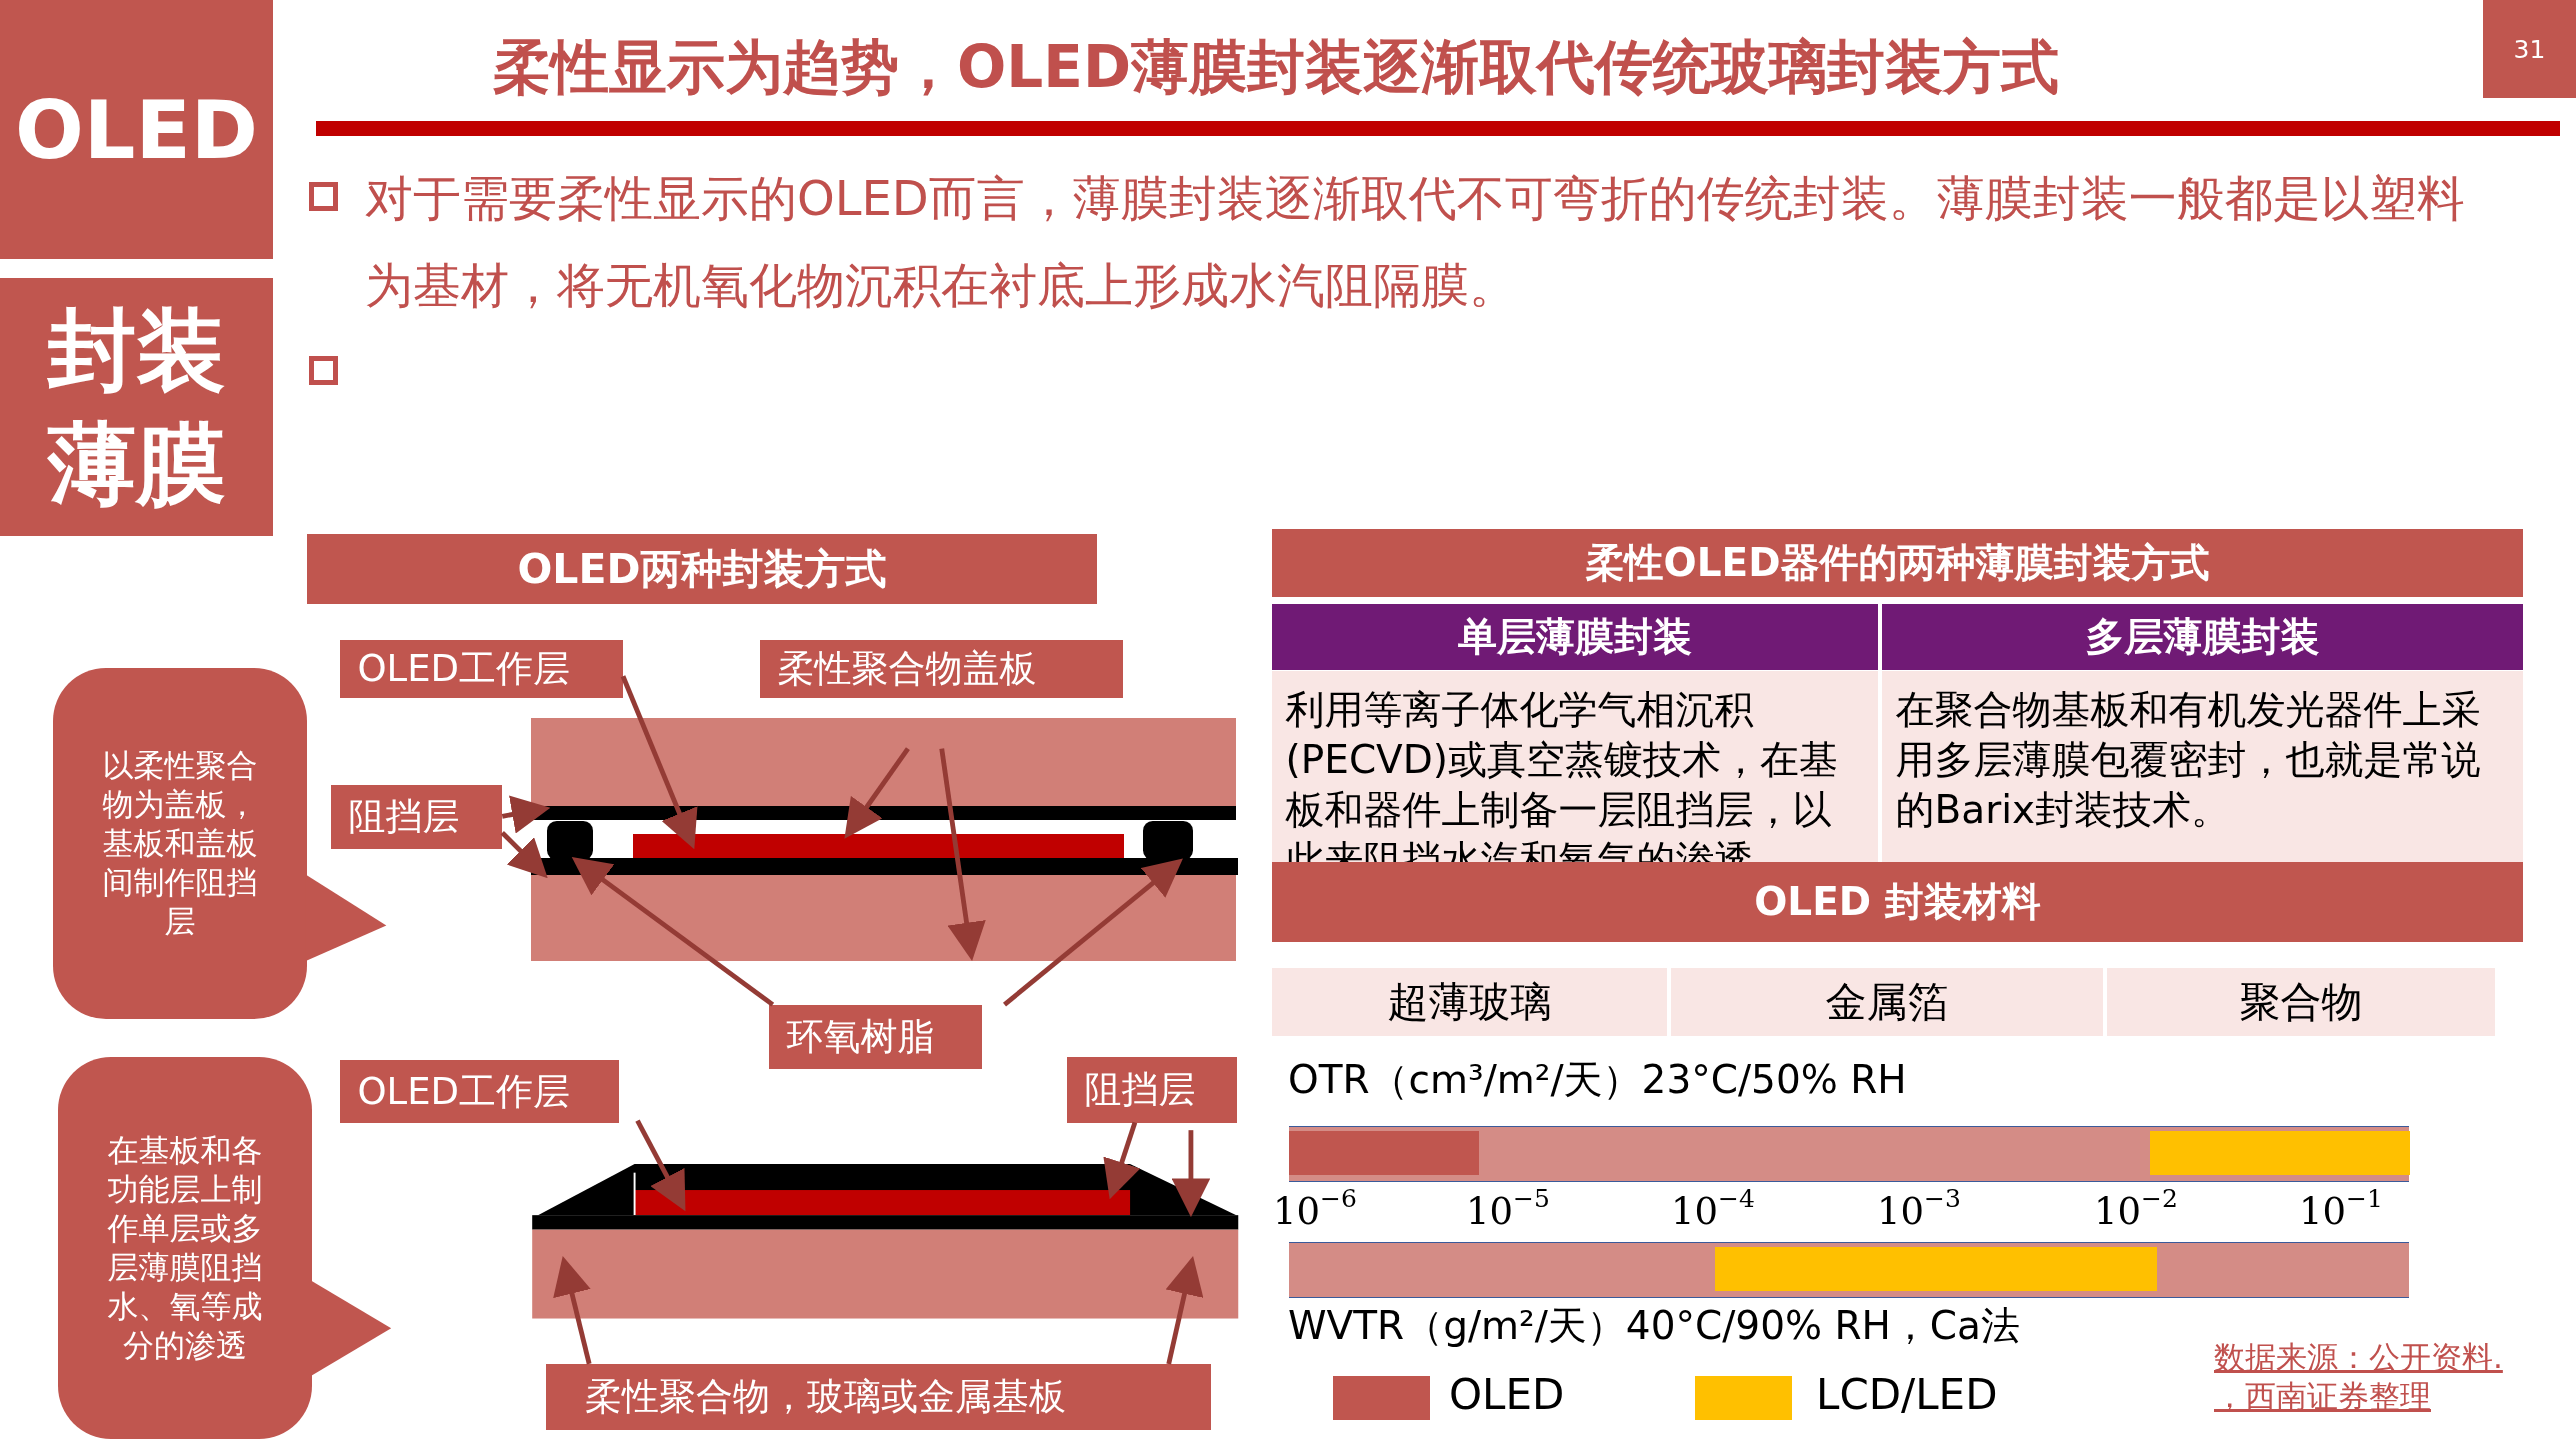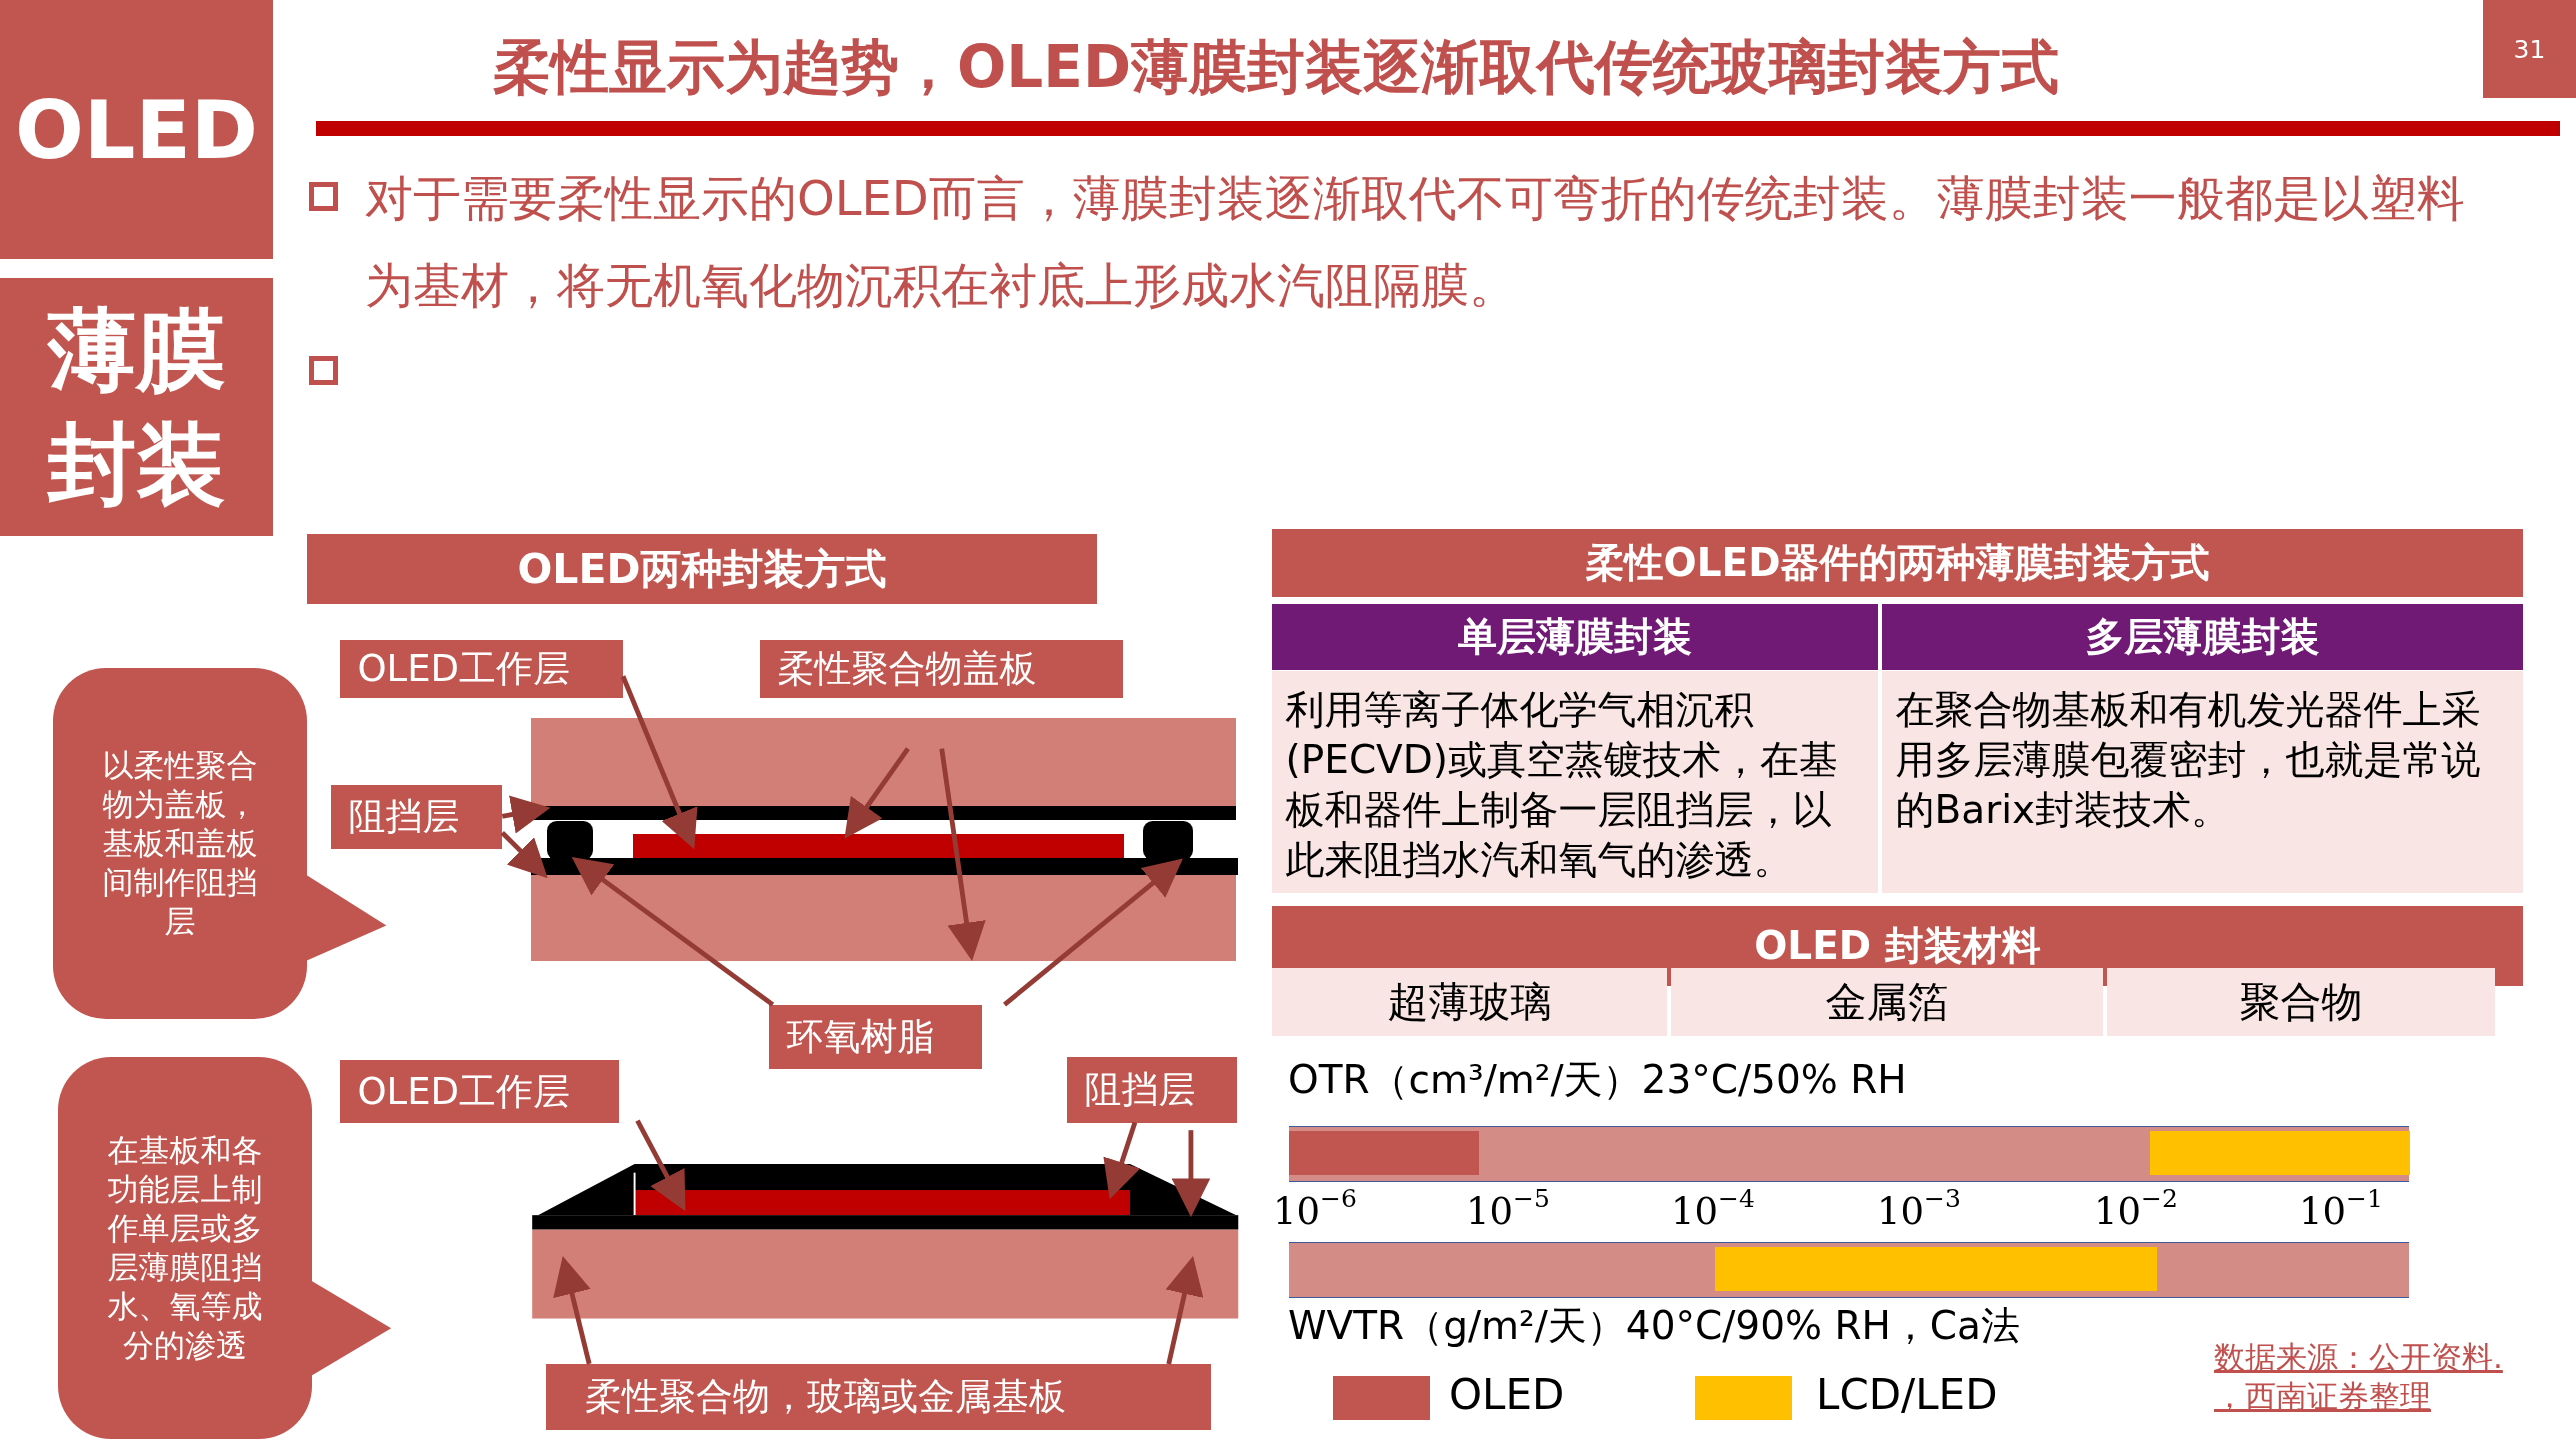--- a/index.html
+++ b/index.html
@@ -47,22 +47,22 @@
   .legend-tx { font-size: 42px; color: #000; }
   .source { font-size: 31px; color: #c0504d; line-height: 39px; text-decoration: underline; }
 </style>
 </head>
 <body>
 
 <div class="abs red white-text center side-oled">
   <span>OLED</span>
 </div>
 <div class="abs red white-text center side-pkg">
+  <span>封装</span>
   <span>薄膜</span>
-  <span>封装</span>
 </div>
 
 <div class="abs center title">柔性显示为趋势，OLED薄膜封装逐渐取代传统玻璃封装方式</div>
 <div class="abs rule"></div>
 <div class="abs red center page-num">31</div>
 
 <div class="abs bullets">
   <div class="bullet">
     <span class="box"></span>
     <span>对于需要柔性显示的OLED而言，薄膜封装逐渐取代不可弯折的传统封装。薄膜封装一般都是以塑料为基材，将无机氧化物沉积在衬底上形成水汽阻隔膜。</span>
@@ -132,21 +132,21 @@
     <line x1="1210" y1="1412" x2="1233" y2="1310"></line>
   </g>
 </svg>
 
 <div class="abs red white-text center tbl-head">柔性OLED器件的两种薄膜封装方式</div>
 <div class="abs center sub-head" style="left:1272px;top:604px;width:606px;">单层薄膜封装</div>
 <div class="abs center sub-head" style="left:1882px;top:604px;width:641px;">多层薄膜封装</div>
 <div class="abs tbl-body" style="left:1272px;top:671px;width:606px;height:222px;">利用等离子体化学气相沉积(PECVD)或真空蒸镀技术，在基板和器件上制备一层阻挡层，以此来阻挡水汽和氧气的渗透。</div>
 <div class="abs tbl-body" style="left:1882px;top:671px;width:641px;height:222px;">在聚合物基板和有机发光器件上采用多层薄膜包覆密封，也就是常说的Barix封装技术。</div>
 
-<div class="abs red white-text center tbl-head" style="top:862px;height:80px;margin-top:44px;">OLED 封装材料</div>
+<div class="abs red white-text center tbl-head" style="top:862px;height:80px;">OLED 封装材料</div>
 <div class="abs center mat-cell" style="left:1272px;top:968px;width:395px;">超薄玻璃</div>
 <div class="abs center mat-cell" style="left:1671px;top:968px;width:432px;">金属箔</div>
 <div class="abs center mat-cell" style="left:2107px;top:968px;width:388px;">聚合物</div>
 
 <div class="abs axis-label" style="left:1288px;top:1053px;">OTR（cm³/m²/天）23°C/50% RH</div>
 
 <div class="abs bar" style="left:1289px;top:1126px;width:1120px;height:56px;">
   <div class="abs" style="left:0;top:3.9px;width:190px;height:44px;background:#c0564f;"></div>
   <div class="abs" style="left:861px;top:3.9px;width:260px;height:44px;background:#ffc000;"></div>
 </div>

